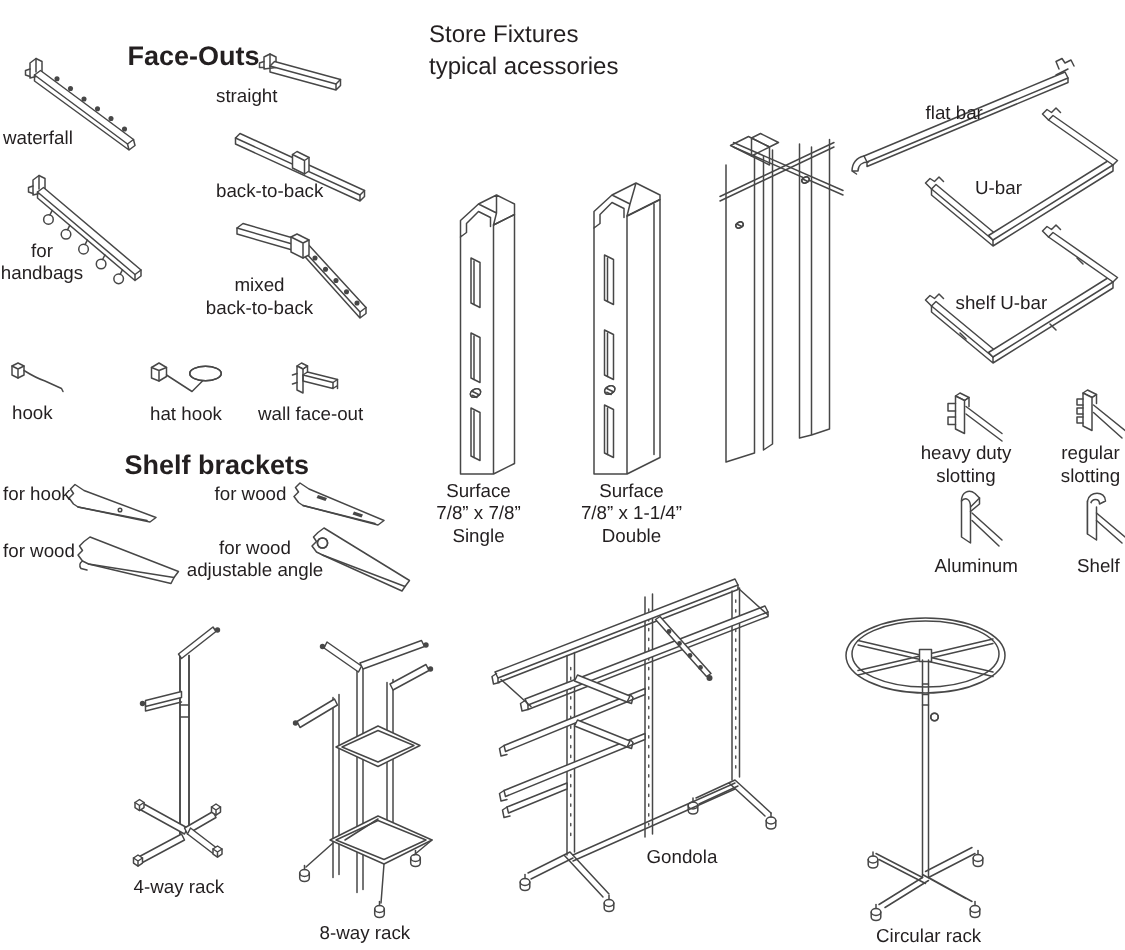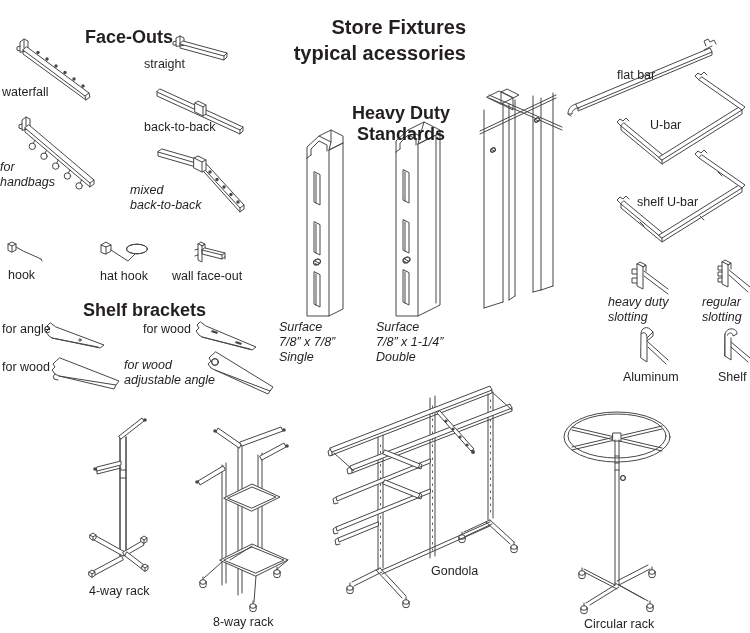--- a/index.html
+++ b/index.html
@@ -4,23 +4,23 @@
 <style>
   html,body{margin:0;padding:0;background:#ffffff;}
   .stage{position:relative;width:750px;height:633px;background:#fff;overflow:hidden;
          font-family:"Liberation Sans","DejaVu Sans",sans-serif;color:#231f20;}
   .art{position:absolute;left:0;top:0;}
   .art path,.art line,.art ellipse,.art circle,.art polyline{stroke:#474747;fill:none;stroke-width:1;stroke-linecap:round;stroke-linejoin:round;}
   .art .w{fill:#ffffff;}
   .art .f{fill:#474747;stroke:none;}
   .art .tick{stroke-dasharray:1.5,5;stroke-width:.9;}
   .lbl{position:absolute;font-size:12.5px;line-height:1.18;white-space:pre-line;}
-  .lbl.c{text-align:left;font-style:italic;}
+  .lbl.c{text-align:center;}
   .h{position:absolute;font-size:18px;font-weight:bold;white-space:pre-line;}
-  .title{position:absolute;font-size:20px;font-weight:bold;text-align:right;line-height:1.3;white-space:pre-line;}
+  .title{position:absolute;font-size:16px;font-weight:normal;text-align:left;line-height:1.3;white-space:pre-line;}
 </style>
 </head>
 <body>
 
 <div class="stage">
 
   <svg class="art" width="750" height="633" viewBox="0 0 750 633">
     <defs>
       <g id="caster">
         <ellipse cx="0" cy="0" rx="3.2" ry="2.3"></ellipse>
@@ -331,27 +331,26 @@
   <div class="lbl" style="left:144px;top:120px">back-to-back</div>
   <div class="lbl c" style="left:0px;top:160px;width:56px">for
 handbags</div>
   <div class="lbl c" style="left:130px;top:183px;width:86px">mixed
 back-to-back</div>
   <div class="lbl" style="left:8px;top:268px">hook</div>
   <div class="lbl" style="left:100px;top:269px">hat hook</div>
   <div class="lbl" style="left:172px;top:269px">wall face-out</div>
 
   <div class="h" style="left:83px;top:300px">Shelf brackets</div>
-  <div class="lbl" style="left:2px;top:322px">for angle</div>
+  <div class="lbl" style="left:2px;top:322px">for hook</div>
   <div class="lbl" style="left:143px;top:322px">for wood</div>
   <div class="lbl" style="left:2px;top:360px">for wood</div>
   <div class="lbl c" style="left:124px;top:358px;width:92px">for wood
 adjustable angle</div>
 
-  <div class="h" style="left:320px;top:103px;width:162px;text-align:center">Heavy Duty Standards</div>
   <div class="lbl c" style="left:279px;top:320px;width:80px">Surface
 7/8” x 7/8”
 Single</div>
   <div class="lbl c" style="left:376px;top:320px;width:90px">Surface
 7/8” x 1-1/4”
 Double</div>
 
   <div class="lbl" style="left:617px;top:68px">flat bar</div>
   <div class="lbl" style="left:650px;top:118px">U-bar</div>
   <div class="lbl" style="left:637px;top:195px">shelf U-bar</div>

